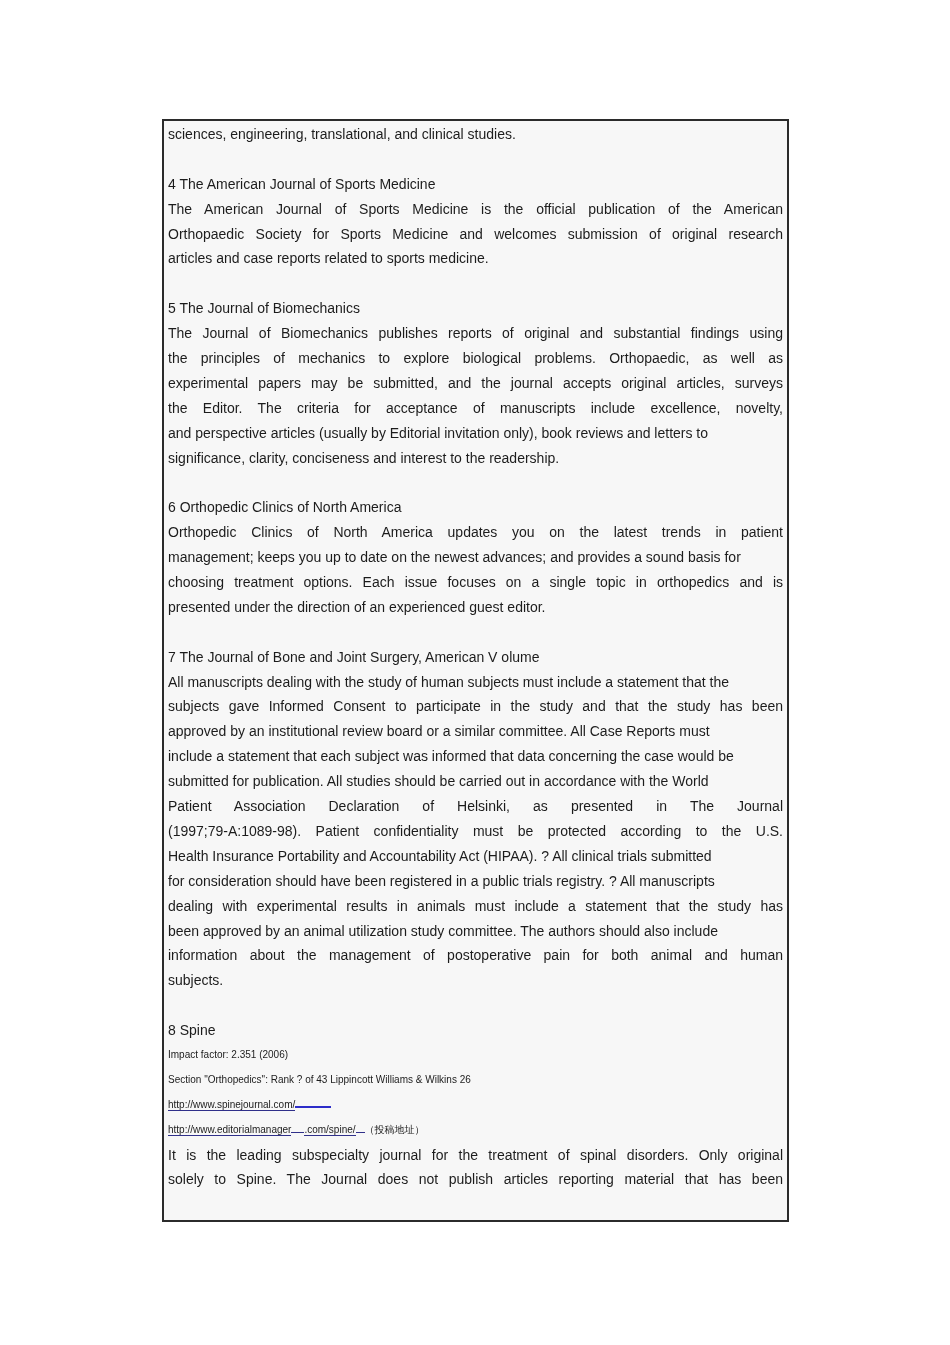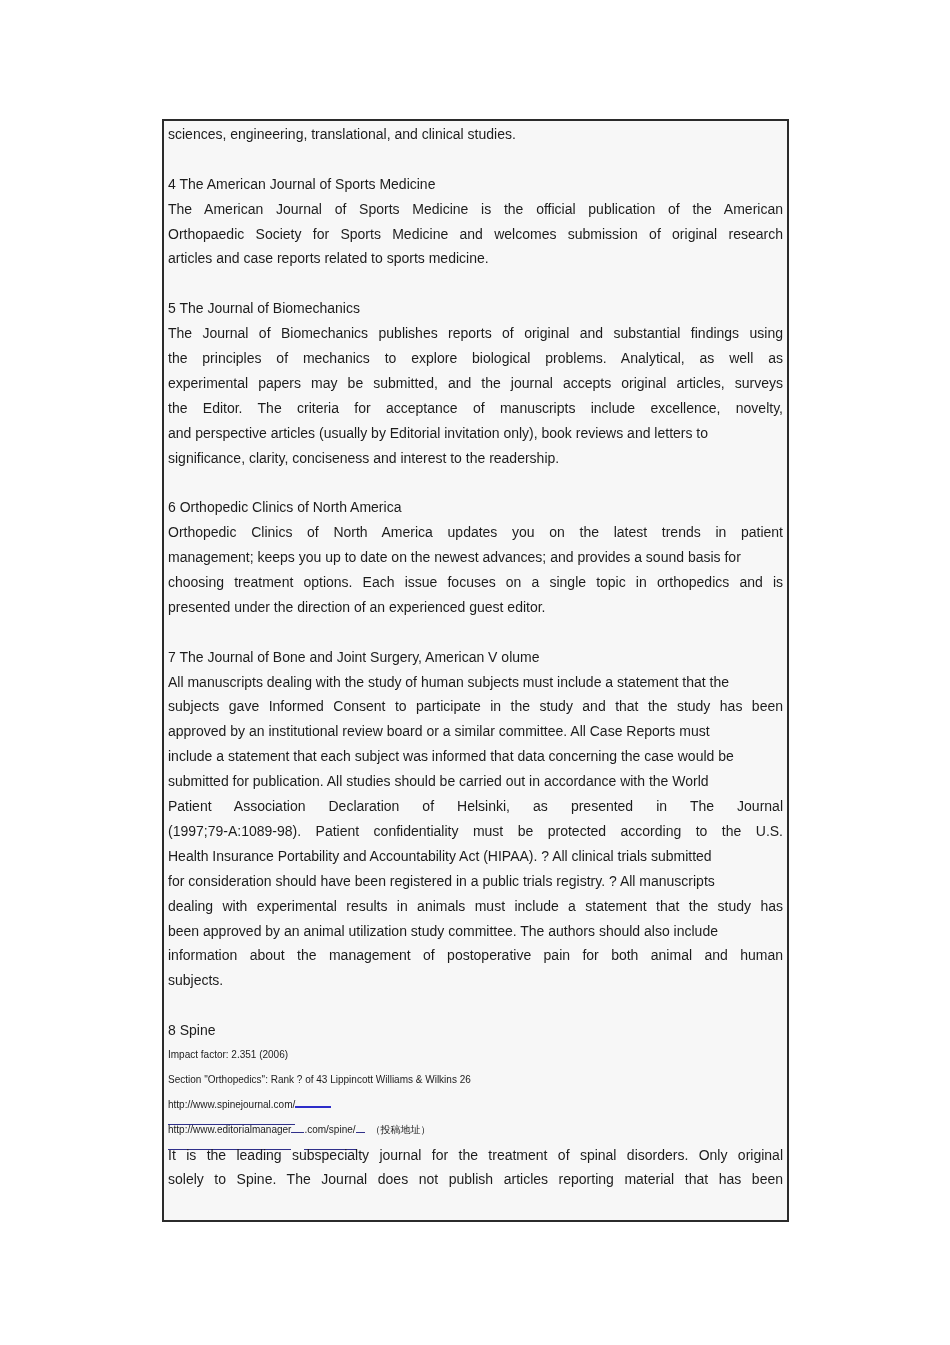--- a/index.html
+++ b/index.html
@@ -45,21 +45,21 @@
   .line.blank {
     
   }
   a.doclink {
     color: #1c1c1c;
     text-decoration: none;
     cursor: pointer;
   }
   a.doclink .u {
     border-bottom: 1px solid #30308a;
-    padding-bottom: 14px;
+    padding-bottom: 0;
   }
   .gapu {
     display: inline-block;
     width: 13px;
     height: 11px;
     border-bottom: 1px solid #30308a;
   }
   .trail-blue {
     display: inline-block;
     width: 36px;
@@ -68,39 +68,38 @@
     vertical-align: baseline;
   }
   .trail-dark {
     display: inline-block;
     width: 9px;
     height: 11px;
     border-bottom: 1px solid #30308a;
   }
   .cjk-note {
     color: #1c1c1c;
-    margin-left: 6px;
   }
 </style>
 </head>
 <body>
 
 <div class="page">
   <div class="textbox">
     <div id="lines">
         <div class="line">sciences, engineering, translational, and clinical studies.</div>
         <div class="line blank">&nbsp;</div>
         <div class="line">4 The American Journal of Sports Medicine</div>
         <div class="line just">The American Journal of Sports Medicine is the official publication of the American</div>
         <div class="line just">Orthopaedic Society for Sports Medicine and welcomes submission of original research</div>
         <div class="line">articles and case reports related to sports medicine.</div>
         <div class="line blank">&nbsp;</div>
         <div class="line">5 The Journal of Biomechanics</div>
         <div class="line just">The Journal of Biomechanics publishes reports of original and substantial findings using</div>
-        <div class="line just">the principles of mechanics to explore biological problems. Analytical, as well as</div>
+        <div class="line just">the principles of mechanics to explore biological problems. Orthopaedic, as well as</div>
         <div class="line just">experimental papers may be submitted, and the journal accepts original articles, surveys</div>
         <div class="line just">the Editor. The criteria for acceptance of manuscripts include excellence, novelty,</div>
         <div class="line">and perspective articles (usually by Editorial invitation only), book reviews and letters to</div>
         <div class="line">significance, clarity, conciseness and interest to the readership.</div>
         <div class="line blank">&nbsp;</div>
         <div class="line">6 Orthopedic Clinics of North America</div>
         <div class="line just">Orthopedic Clinics of North America updates you on the latest trends in patient</div>
         <div class="line">management; keeps you up to date on the newest advances; and provides a sound basis for</div>
         <div class="line just">choosing treatment options. Each issue focuses on a single topic in orthopedics and is</div>
         <div class="line">presented under the direction of an experienced guest editor.</div>

